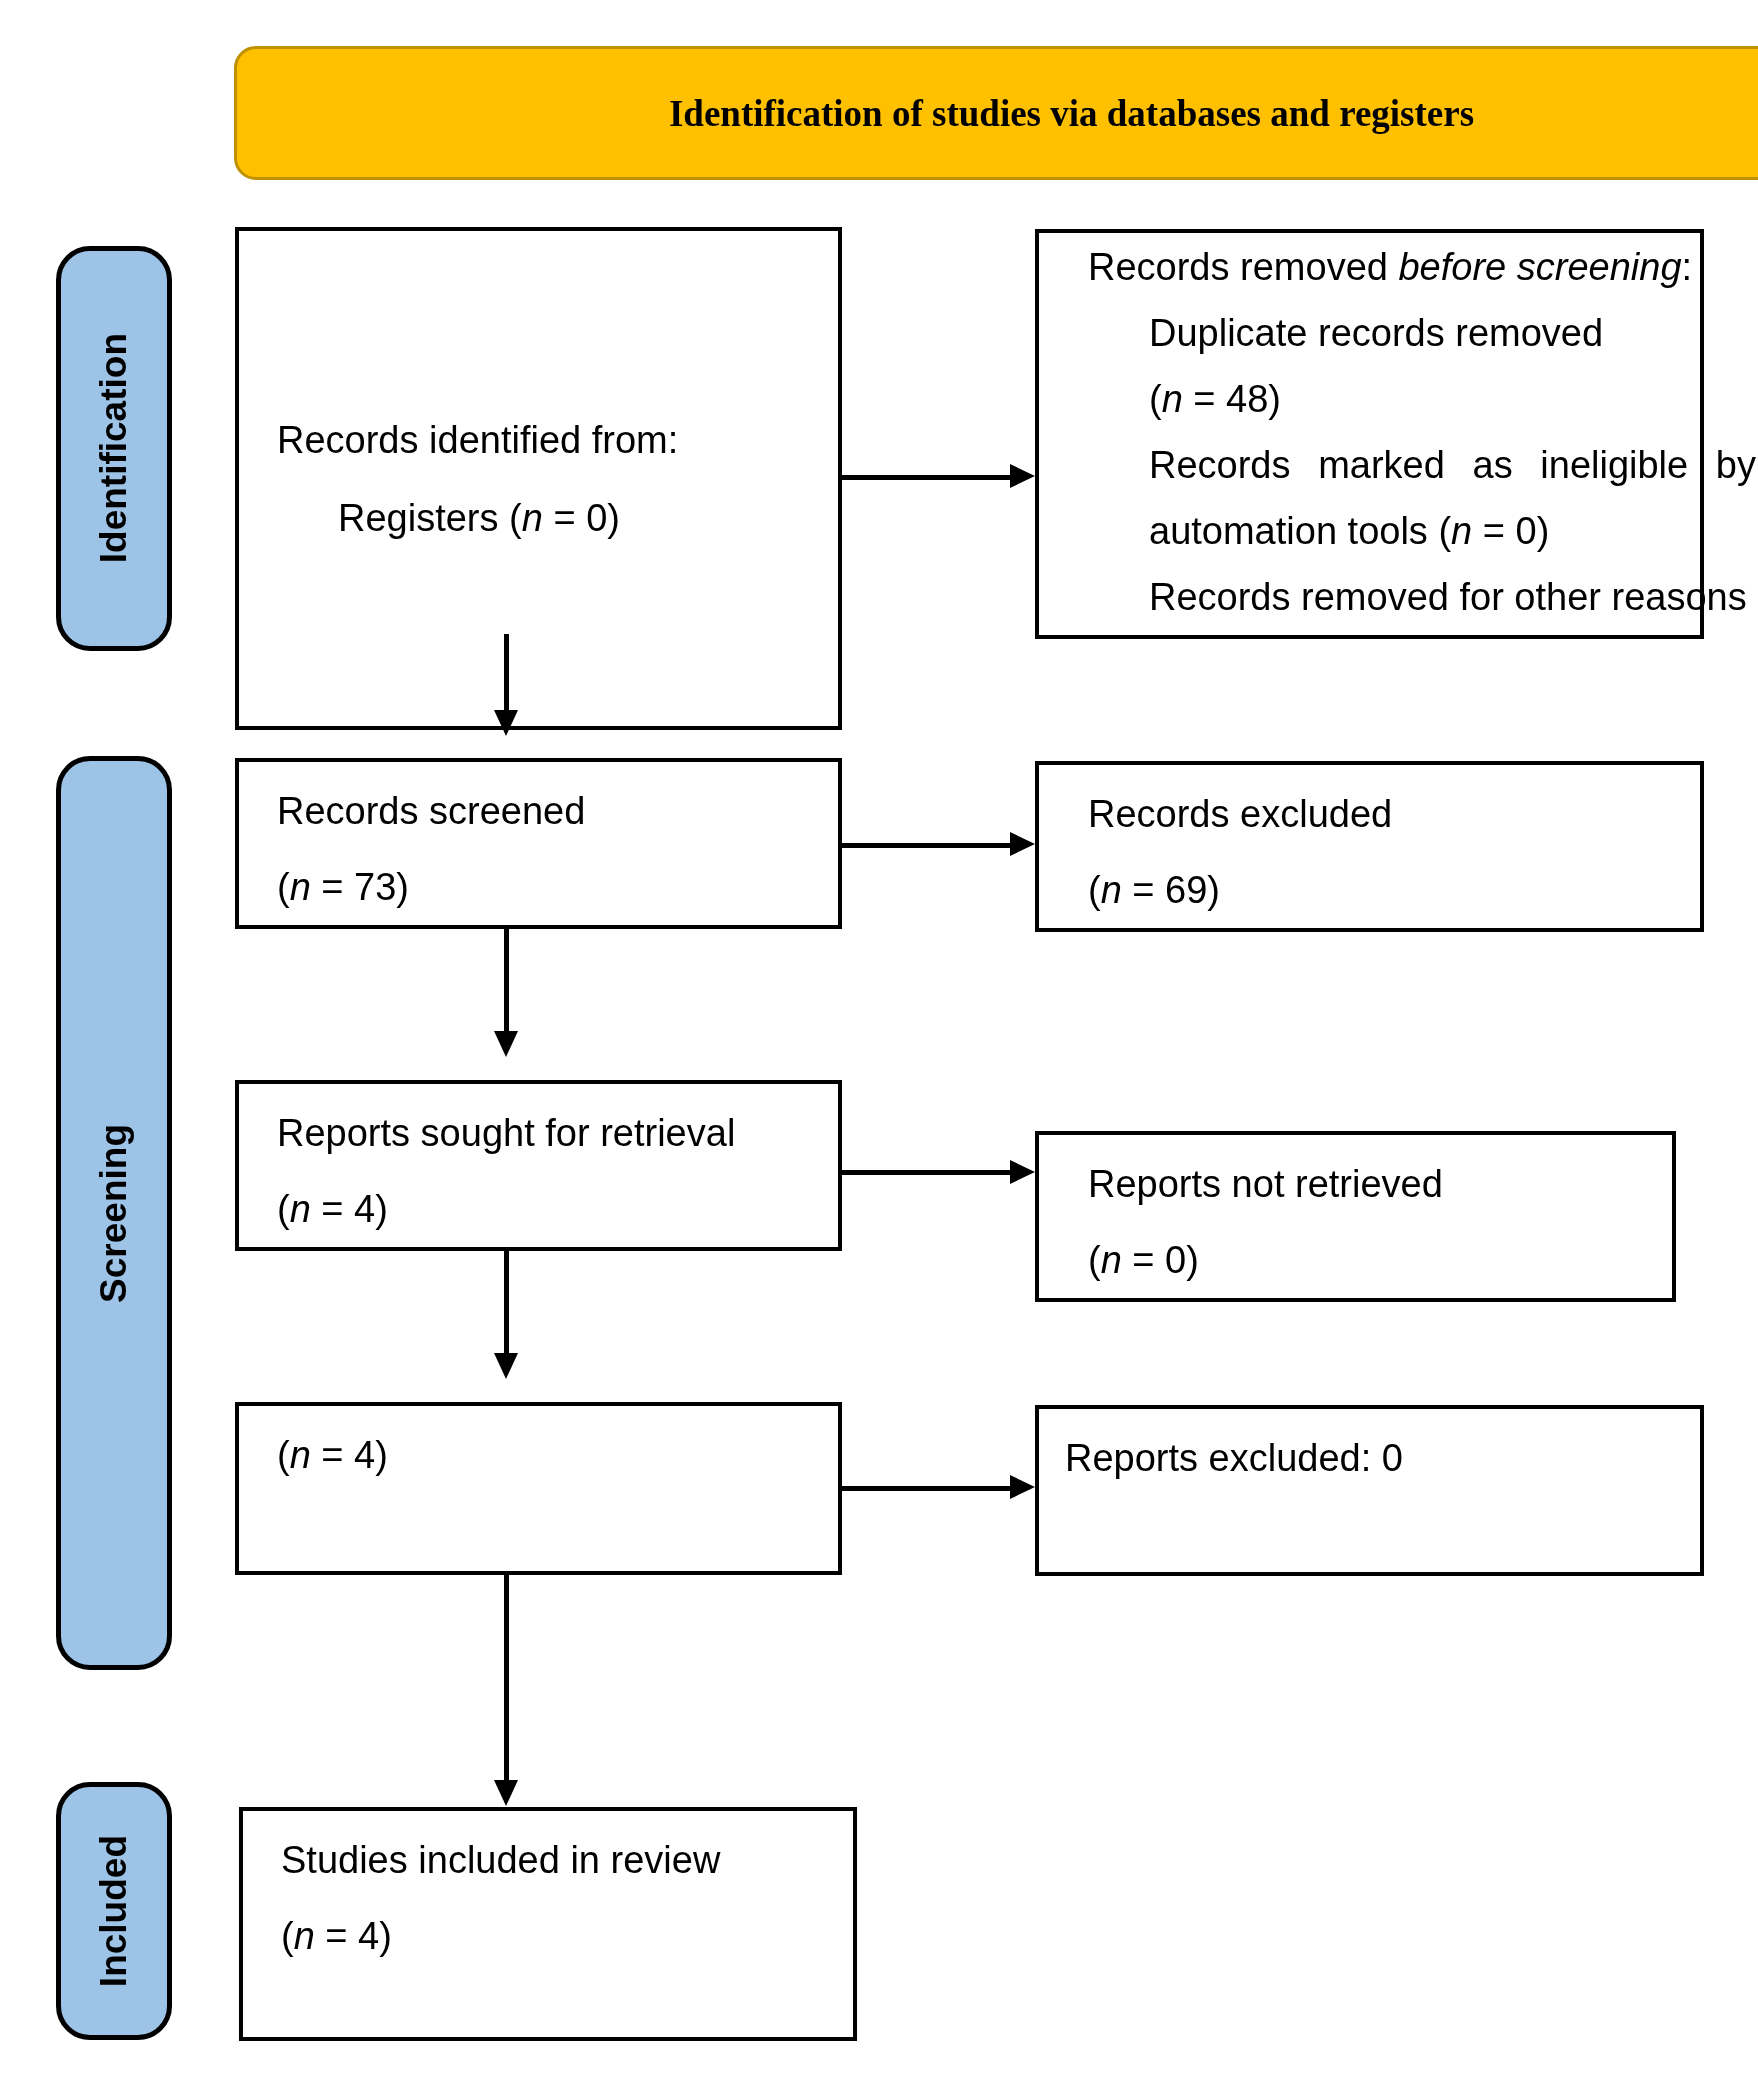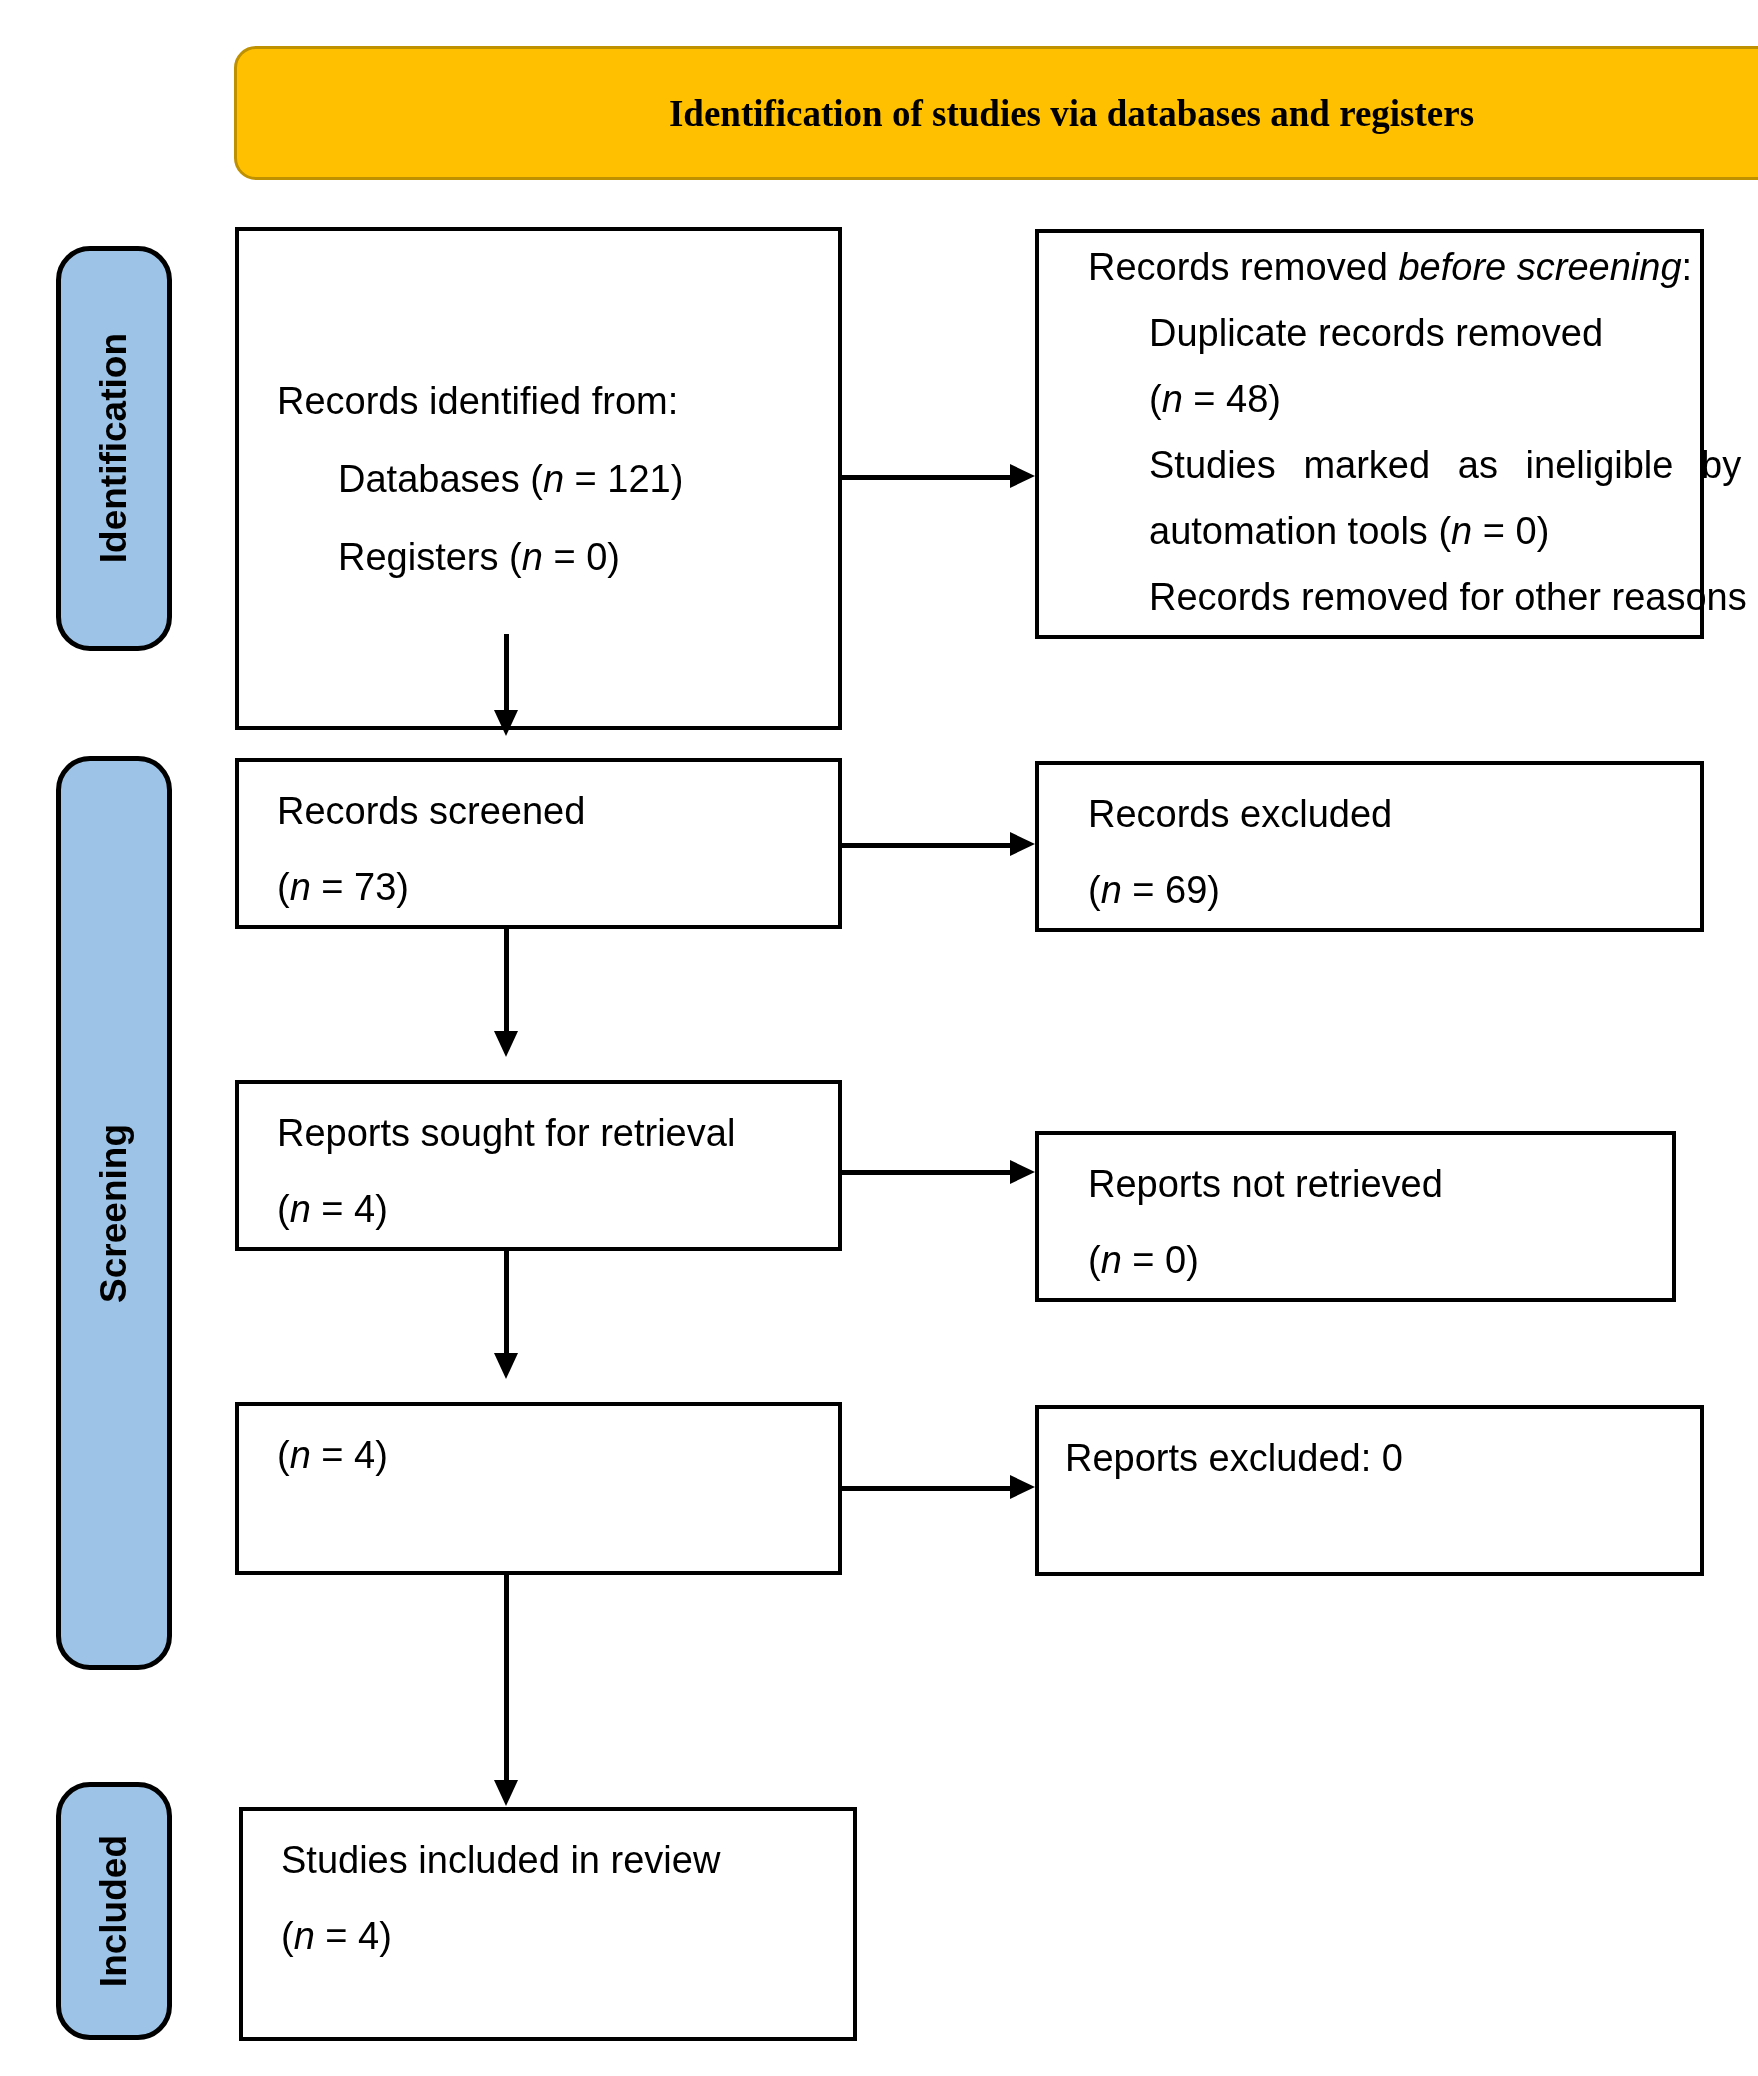--- a/index.html
+++ b/index.html
@@ -99,29 +99,28 @@
   </div>
   <div class="stage" id="stage-screening">
     <span>Screening</span>
   </div>
   <div class="stage" id="stage-included">
     <span>Included</span>
   </div>
 
   <div class="flowbox vcenter lh160 padL78" id="box-records-identified">
       <div class="line"><span>Records identified from:</span></div>
-      <div class="line indent"><span>Databases (</span><i>n</i><span> = 121)</span></div>
       <div class="line indent"><span>Registers (</span><i>n</i><span> = 0)</span></div>
     </div>
 
   <div class="flowbox lh136 padL100" id="box-records-removed">
       <div class="line"><span>Records removed </span><i>before screening</i><span>:</span></div>
       <div class="line indent"><span>Duplicate records removed</span></div>
       <div class="line indent"><span>(</span><i>n</i><span> = 48)</span></div>
-      <div class="line indent justify"><span>Studies marked as ineligible by</span></div>
+      <div class="line indent justify"><span>Records marked as ineligible by</span></div>
       <div class="line indent"><span>automation tools (</span><i>n</i><span> = 0)</span></div>
       <div class="line indent"><span>Records removed for other reasons</span></div>
     </div>
 
   <div class="flowbox lh155 padL78 padT22" id="box-records-screened">
       <div class="line"><span>Records screened</span></div>
       <div class="line"><span>(</span><i>n</i><span> = 73)</span></div>
     </div>
 
   <div class="flowbox lh155 padL100 padT22" id="box-records-excluded">

